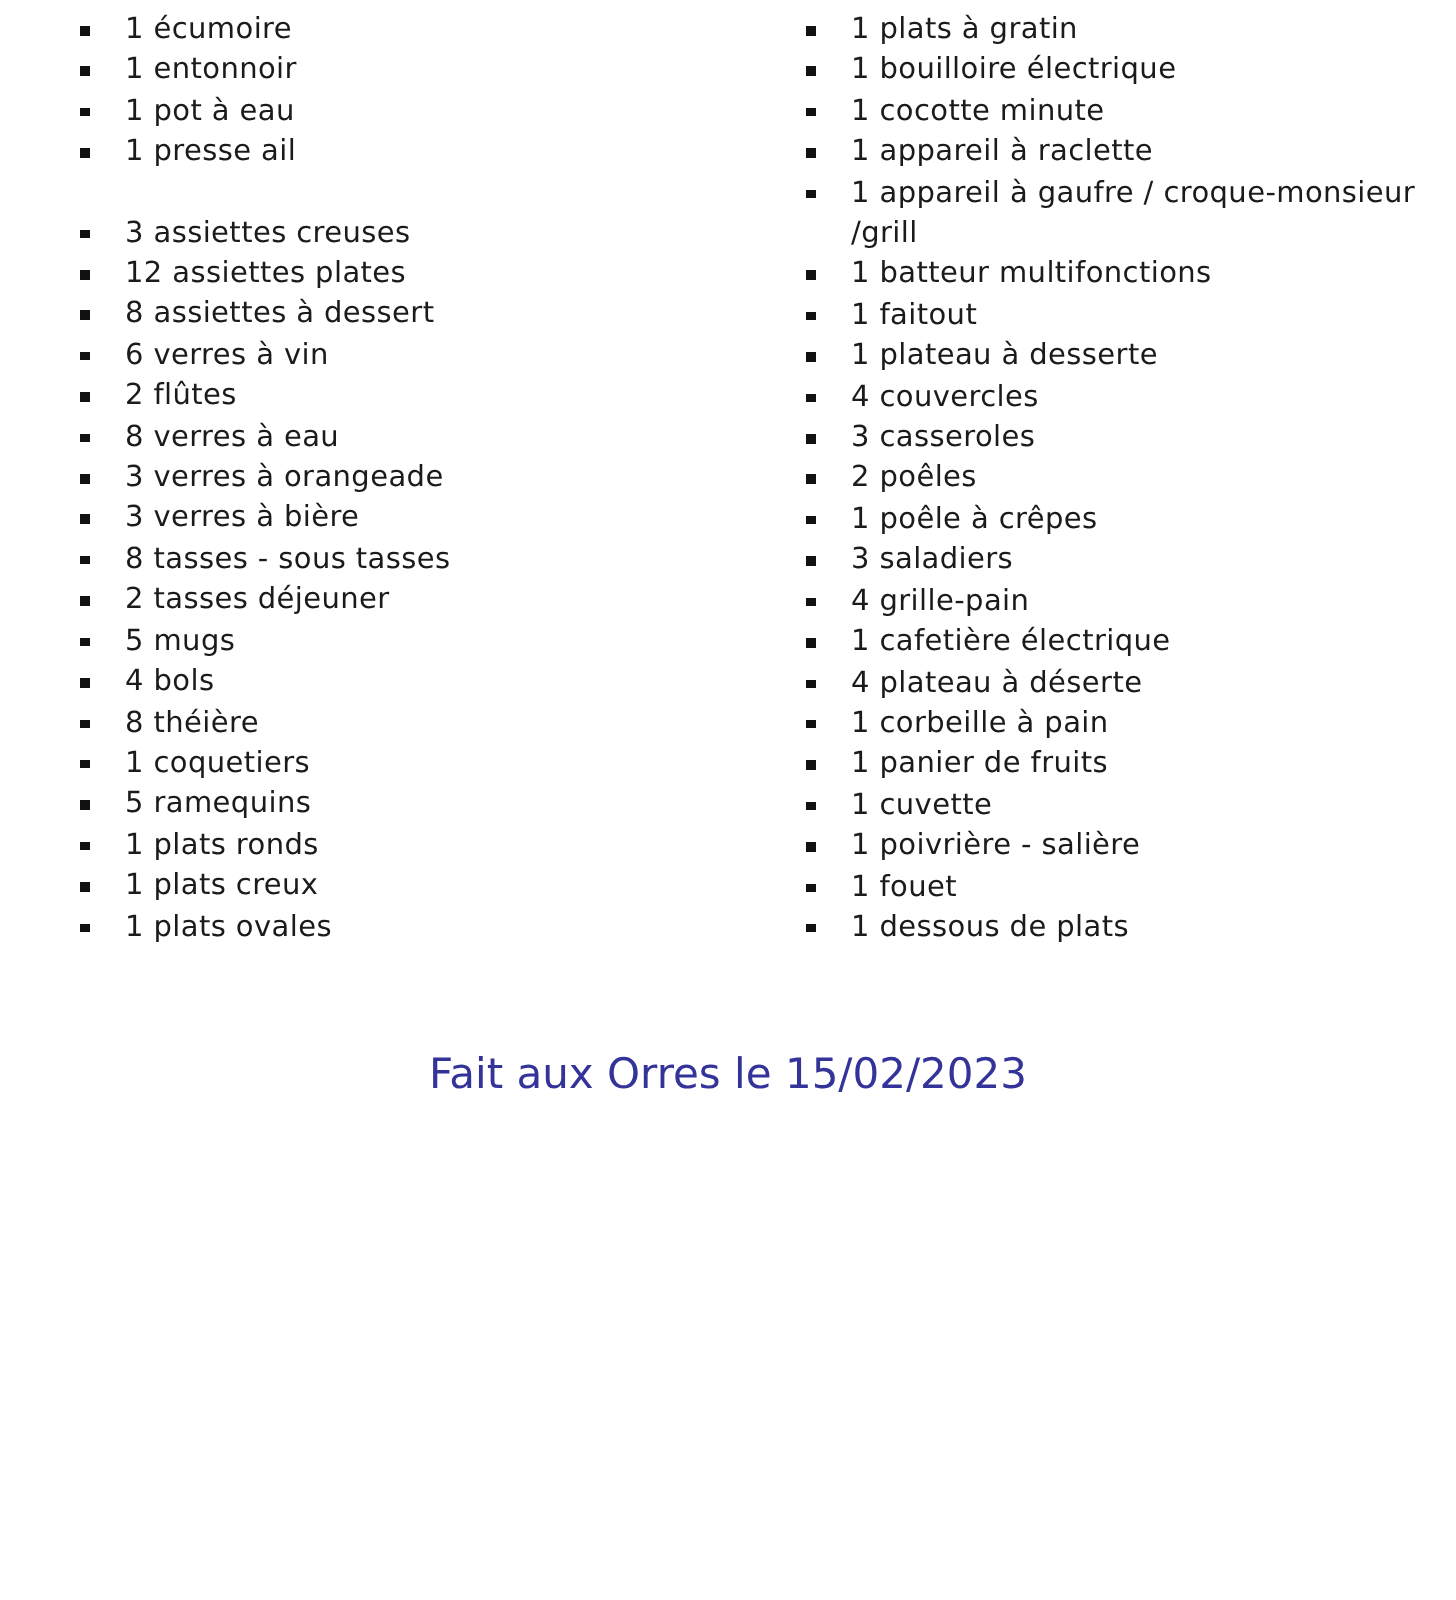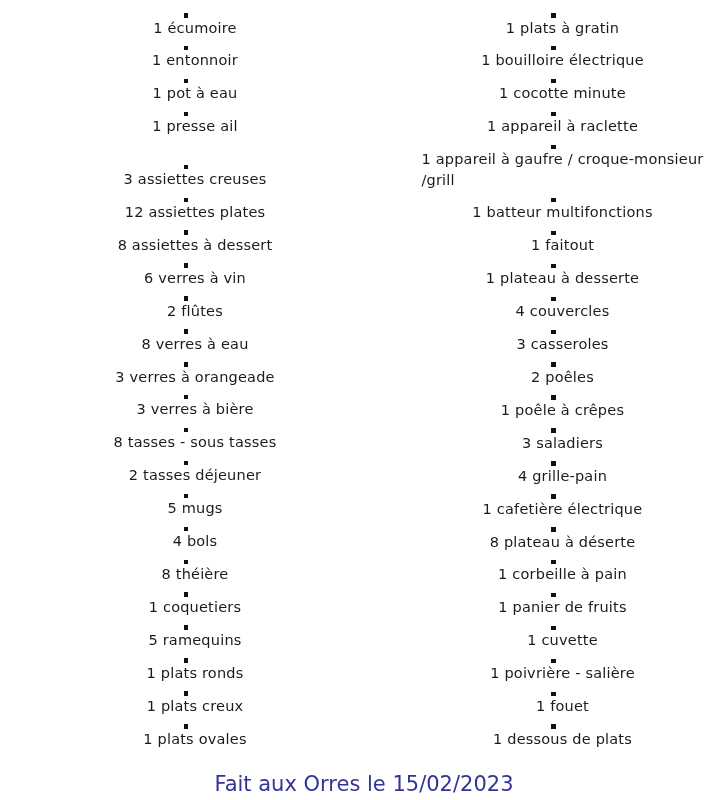--- a/index.html
+++ b/index.html
@@ -24,39 +24,38 @@
     width: 364px;
     box-sizing: border-box;
     flex-shrink: 0;
   }
   .column.left  { padding-left: 40px; padding-right: 14px; }
   .column.right { padding-left: 39px; padding-right: 6px; }
   .item-list { margin: 0; padding: 0; list-style: none; }
   .item-list.gap-above { margin-top: 20px; }
   .item {
     display: flex;
-    align-items: center;
+    align-items: flex-start;
     font-size: 14.5px;
     line-height: 20.4px;
     letter-spacing: 0.2px;
-    flex-direction: column;
   }
   .bullet {
     width: 4.5px;
     height: 4.5px;
     background: #111111;
     flex-shrink: 0;
     margin-top: 8px;
     margin-right: 18px;
   }
   .item-text {
     white-space: pre-wrap;
   }
   .footer-note {
-    margin-top: 22px;
+    margin-top: 50px;
     text-align: center;
     font-size: 21px;
     line-height: 26px;
   }
 </style>
 </head>
 <body>
 
 <div class="page" style="color: rgb(27, 27, 27); background: rgb(255, 255, 255);">
 
@@ -254,21 +253,21 @@
             <span class="item-text">4 grille-pain</span>
           </div>
 
           <div class="item">
             <span class="bullet"></span>
             <span class="item-text">1 cafetière électrique</span>
           </div>
 
           <div class="item">
             <span class="bullet"></span>
-            <span class="item-text">8 plateau à déserte</span>
+            <span class="item-text">4 plateau à déserte</span>
           </div>
 
           <div class="item">
             <span class="bullet"></span>
             <span class="item-text">1 corbeille à pain</span>
           </div>
 
           <div class="item">
             <span class="bullet"></span>
             <span class="item-text">1 panier de fruits</span>

